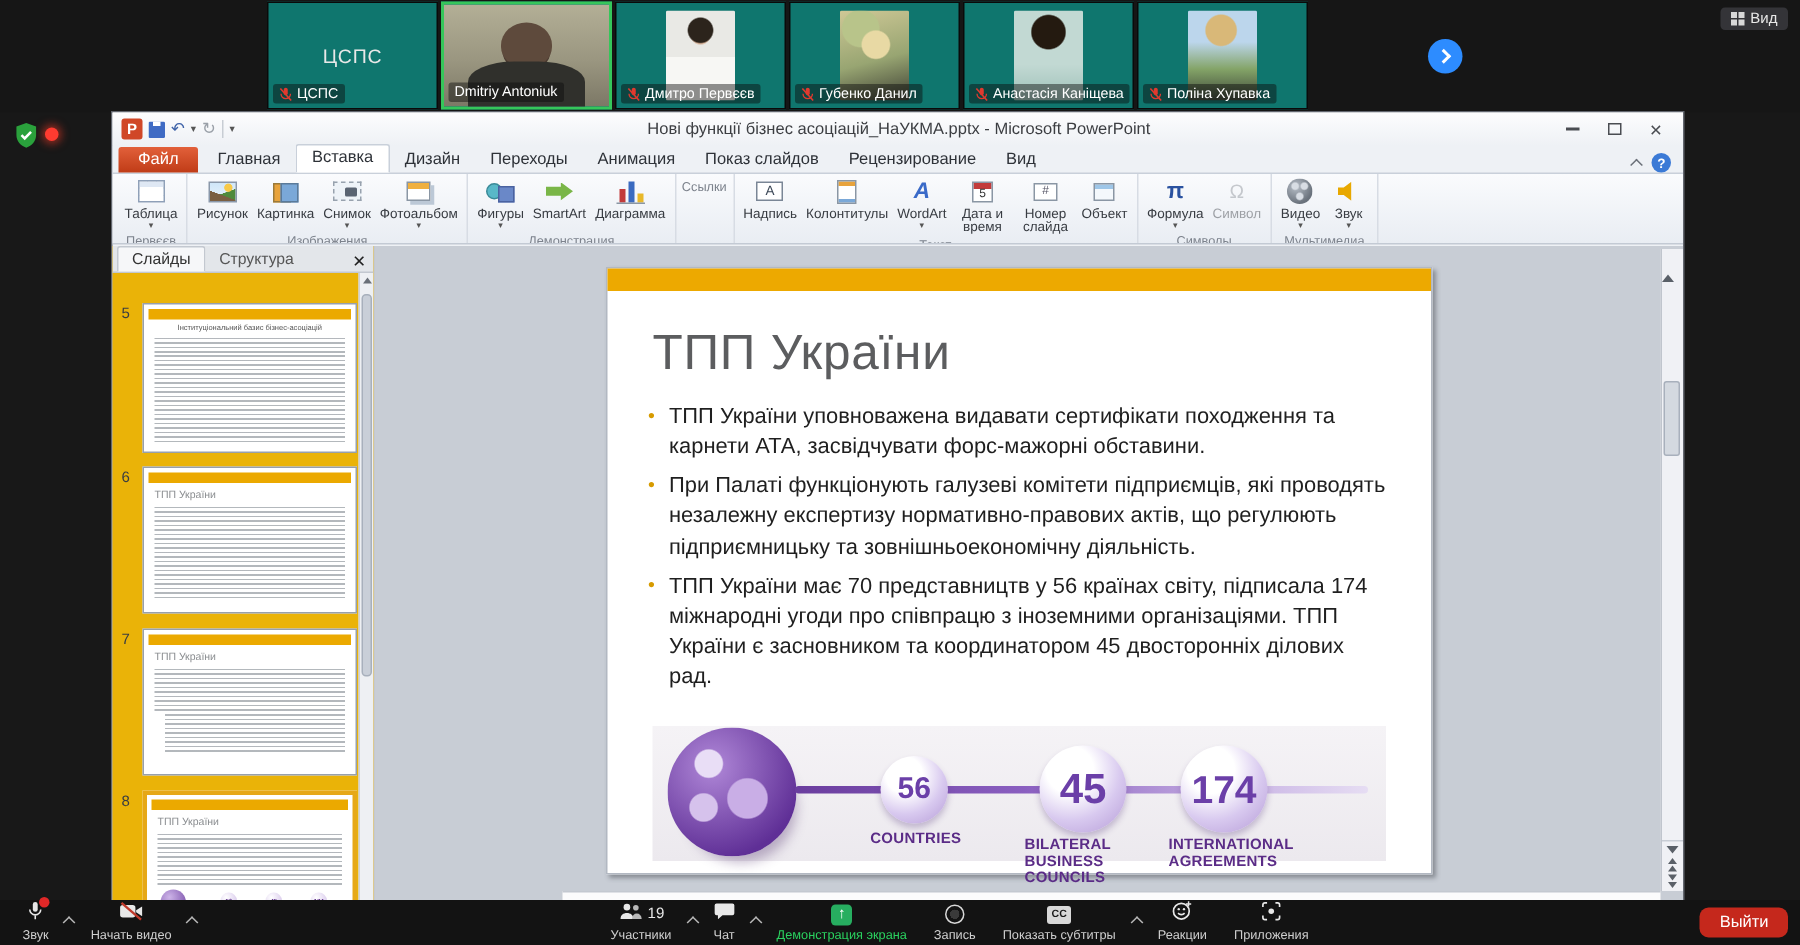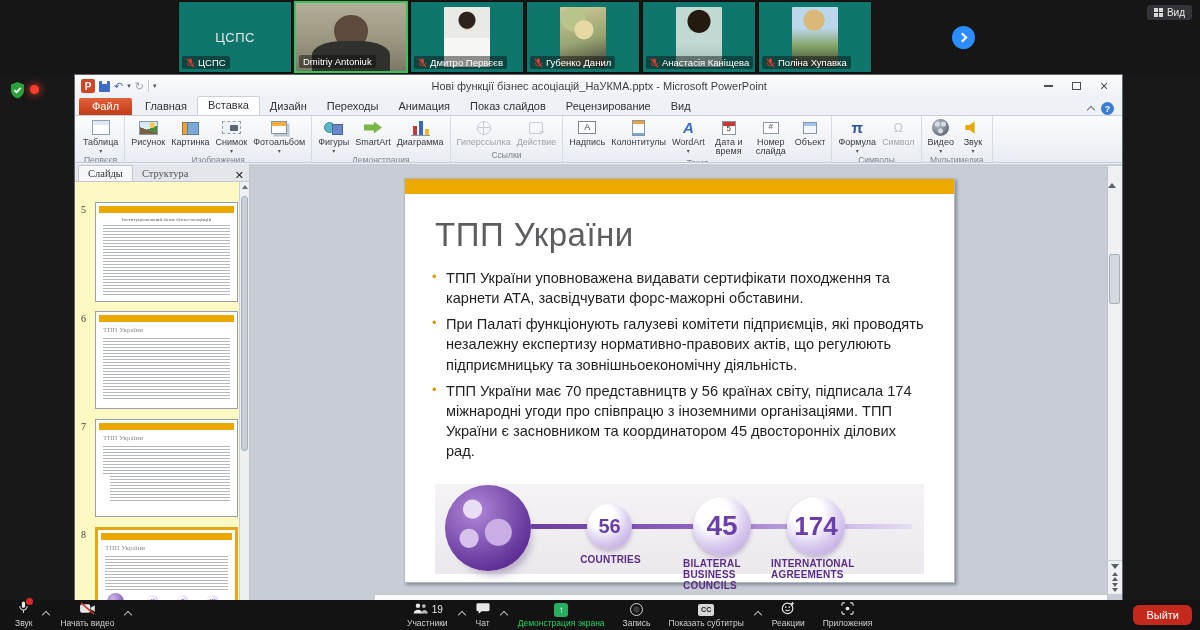--- a/index.html
+++ b/index.html
@@ -135,21 +135,21 @@
   .ic-film { width:17px; height:17px; border-radius:50%;
       background:radial-gradient(circle at 32% 30%, #d8dde4 0 2px, transparent 3px),
                  radial-gradient(circle at 68% 30%, #d8dde4 0 2px, transparent 3px),
                  radial-gradient(circle at 50% 70%, #d8dde4 0 2px, transparent 3px),
                  radial-gradient(circle at 35% 32%, #b8bfc8, #6a727c 70%); }
   .ic-speaker { width:15px; height:14px; background:#e8a800;
       clip-path:polygon(0 32%, 28% 32%, 62% 5%, 62% 95%, 28% 68%, 0 68%); }
 
   
   .ppt-body { position:absolute; left:0; top:89px; right:0; bottom:0; display:flex; }
-  .panel { position:relative; width:175px; background:#fef9c3; border-right:1px solid #c3c8d0; overflow:hidden;font-family:Liberation Serif, serif; }
+  .panel { position:relative; width:175px; background:#eab308; border-right:1px solid #c3c8d0; overflow:hidden; }
   .panel-tabs { height:18px; display:flex; align-items:flex-end; background:#e3e6ea; border-bottom:1px solid #c3c8d0; padding-left:3px; }
   .ptab { font-size:10.5px; color:#333; padding:2px 9px; }
   .ptab.active { background:#f6f7f9; border:1px solid #c3c8d0; border-bottom:none; border-radius:2px 2px 0 0; }
   .ptab.inactive { color:#555; }
   .pclose { margin-left:auto; margin-right:5px; font-size:11px; color:#222; line-height:1; }
   .thumbs { position:absolute; left:0; top:18px; right:10px; bottom:0; }
   .thumb-item { position:absolute; left:20px; width:143px; }
   .tnum { position:absolute; left:-14px; top:2px; font-size:10px; color:#3a3d42; }
   .thumb { position:relative; width:143px; background:#fff; border:1px solid #97a0ac; overflow:hidden; }
   .thumb.sel { border:3px solid #e6a817; }
@@ -190,21 +190,21 @@
   .icir { position:absolute; border-radius:50%;
       background:radial-gradient(circle at 35% 28%, #ffffff 0 28%, #d8c9ef 60%, #b49ad6);
       box-shadow:0 3px 4px rgba(90,60,130,.3);
       display:flex; align-items:center; justify-content:center; color:#6b3fa8; font-weight:bold; }
   .icir.c56 { left:152px; top:20px; width:45px; height:45px; font-size:20px; }
   .icir.c45 { left:258px; top:13px; width:58px; height:58px; font-size:28px; }
   .icir.c174 { left:352px; top:13px; width:58px; height:58px; font-size:26px; }
   .ilabel { position:absolute; font-size:10px; font-weight:bold; color:#5b2c87; line-height:1.12; letter-spacing:.2px; }
   .ilabel.l56 { left:128px; top:70px; width:95px; text-align:center; }
   .ilabel.l45 { left:248px; top:74px; width:105px; }
-  .ilabel.l174 { left:336px; top:74px; width:100px; }
+  .ilabel.l174 { left:344px; top:74px; width:100px; }
 
   .vscroll { position:absolute; right:0; top:2px; bottom:16px; width:15px; background:#f0f1f5; border-left:1px solid #c0c5cd; }
   .vscroll .arr { width:0; height:0; border-left:4px solid transparent; border-right:4px solid transparent; margin:4px auto; }
   .vscroll .a-up { border-bottom:5px solid #5a6068; }
   .vscroll .a-dn { border-top:5px solid #5a6068; }
   .vthumb { position:absolute; top:88px; left:1px; width:11px; height:50px; background:#d4d9e0; border:1px solid #a8b0bc; border-radius:2px; }
   .vs-bottom { position:absolute; bottom:0; left:0; right:0; display:flex; flex-direction:column; align-items:center; gap:2px; padding:2px 0; border-top:1px solid #c8cdd5; }
   .dbl { display:flex; flex-direction:column; gap:1px; align-items:center; }
   .tri-u { width:0;height:0;border-left:3.5px solid transparent;border-right:3.5px solid transparent;border-bottom:4px solid #5a6068; }
   .tri-d { width:0;height:0;border-left:3.5px solid transparent;border-right:3.5px solid transparent;border-top:4px solid #5a6068; }
@@ -446,34 +446,20 @@
             <span class="ricon">
                 <span class="ic-chart"></span>
               </span>
             <span>Диаграмма</span>
           </div>
         </div>
         <div class="rgl">Демонстрация</div>
       </div>
 
       <div class="rgroup">
-        <div class="rbtns">
-          <div class="rbtn dis">
-            <span class="ricon">
-                <span class="ic-link"></span>
-              </span>
-            <span>Гиперссылка</span>
-          </div>
-          <div class="rbtn dis">
-            <span class="ricon">
-                <span class="ic-action"></span>
-              </span>
-            <span>Действие</span>
-          </div>
-        </div>
         <div class="rgl">Ссылки</div>
       </div>
 
       <div class="rgroup">
         <div class="rbtns">
           <div class="rbtn">
             <span class="ricon">
                 <span class="ic-textbox">A</span>
               </span>
             <span>Надпись</span>

